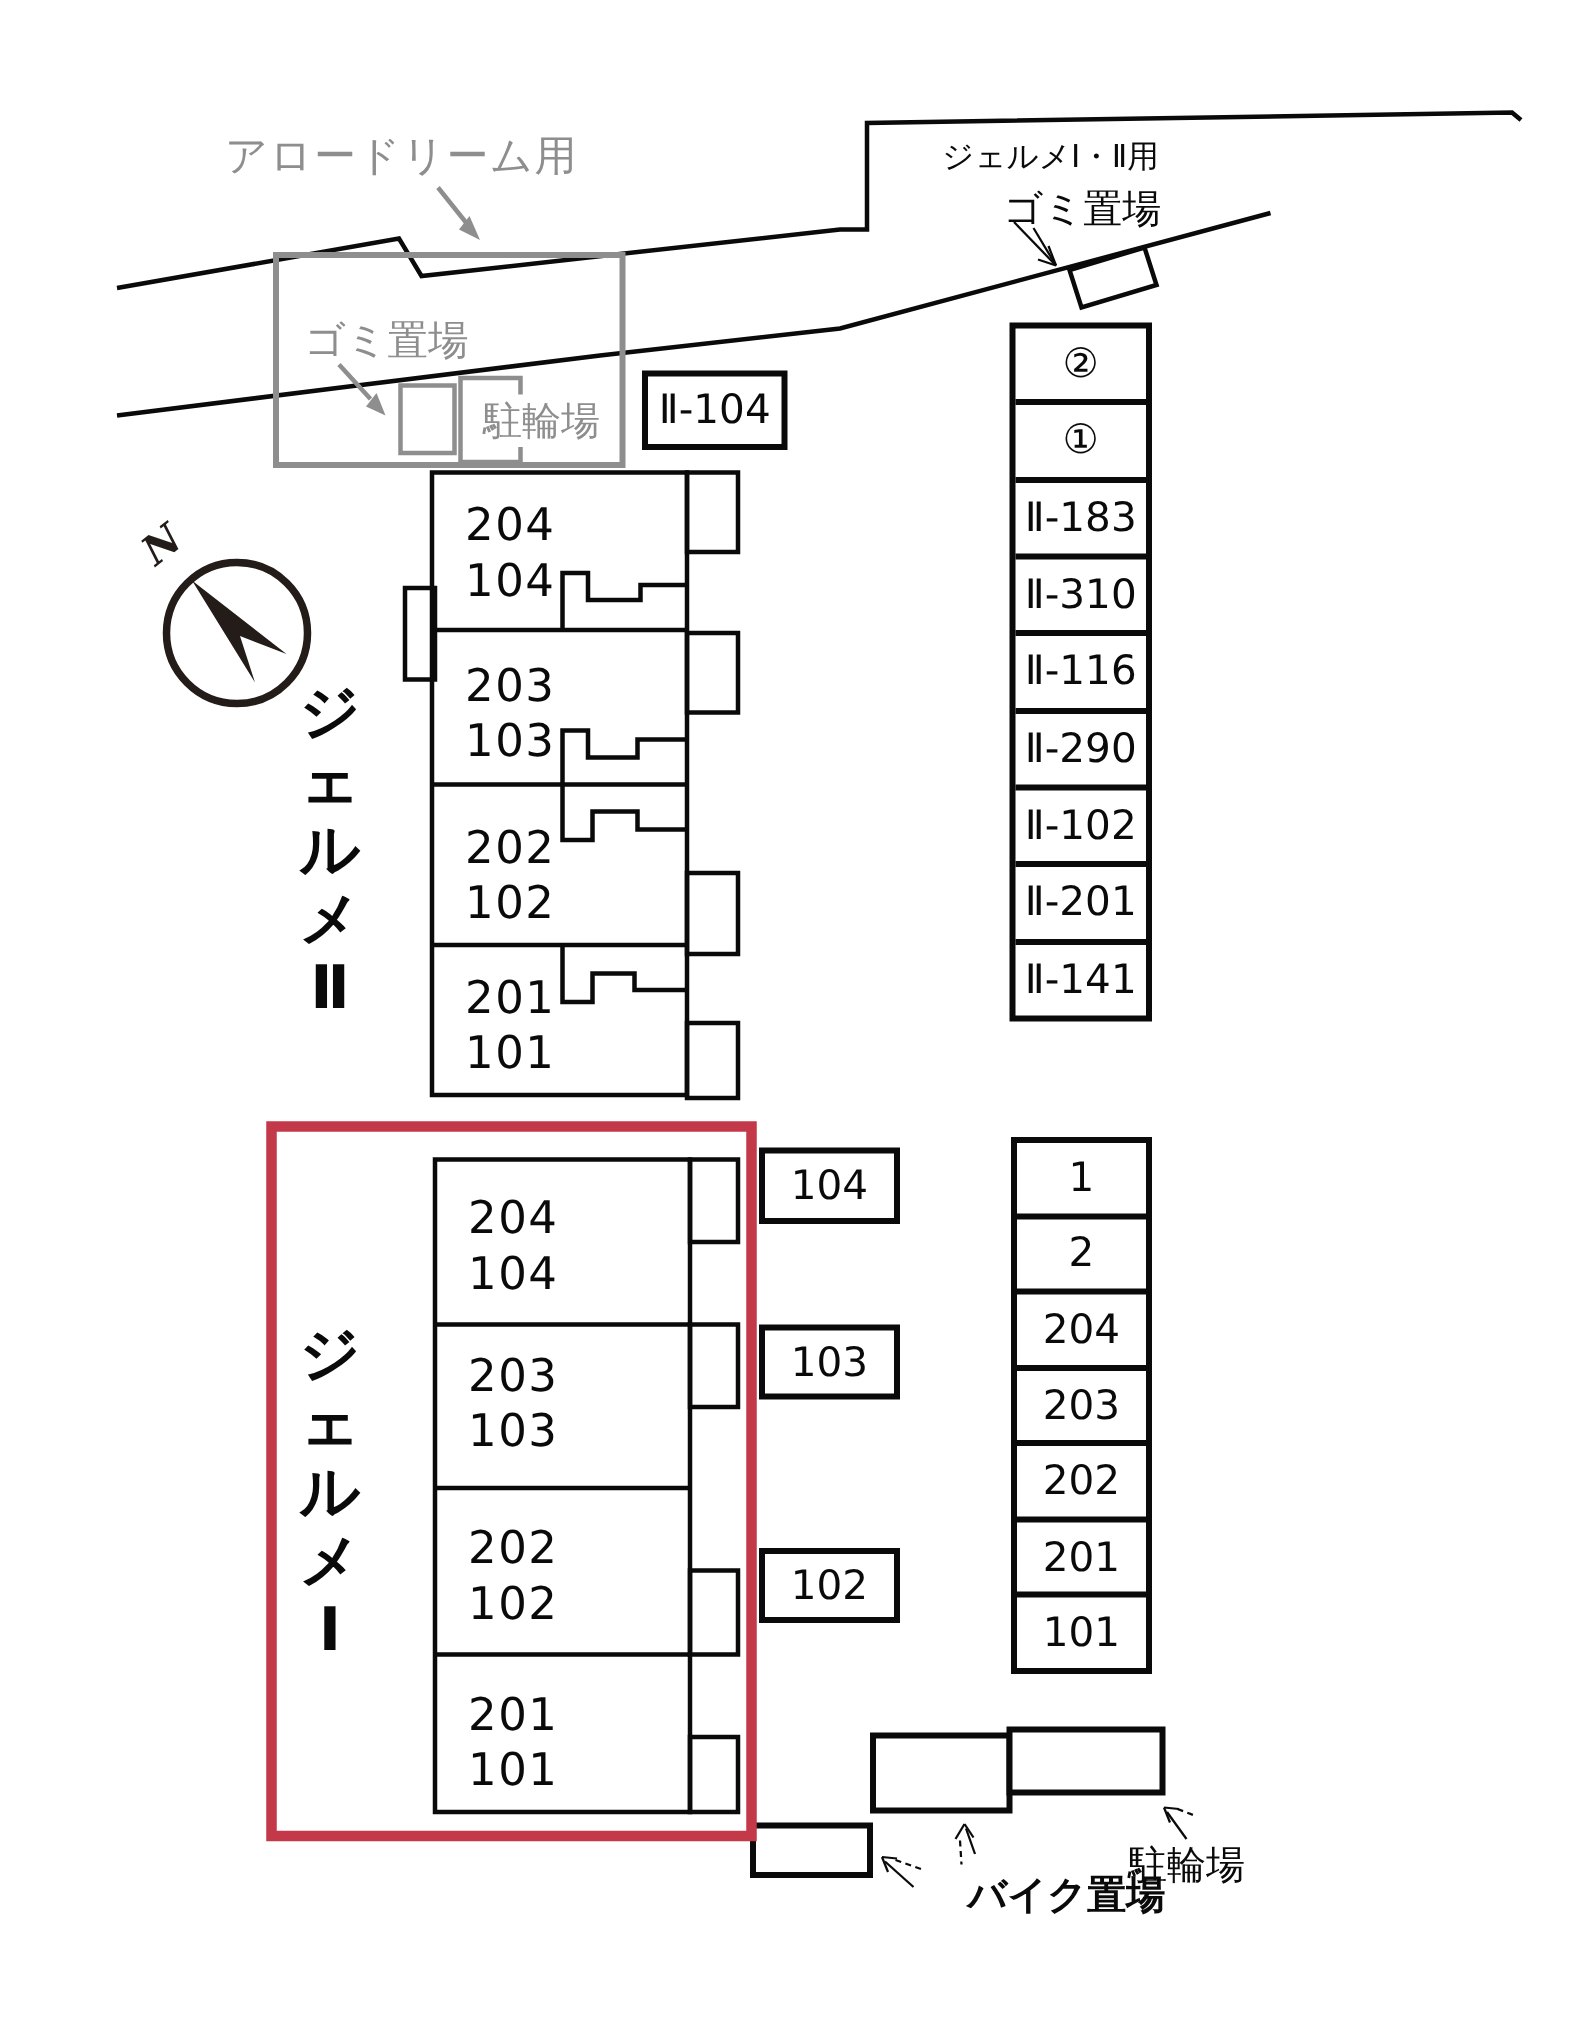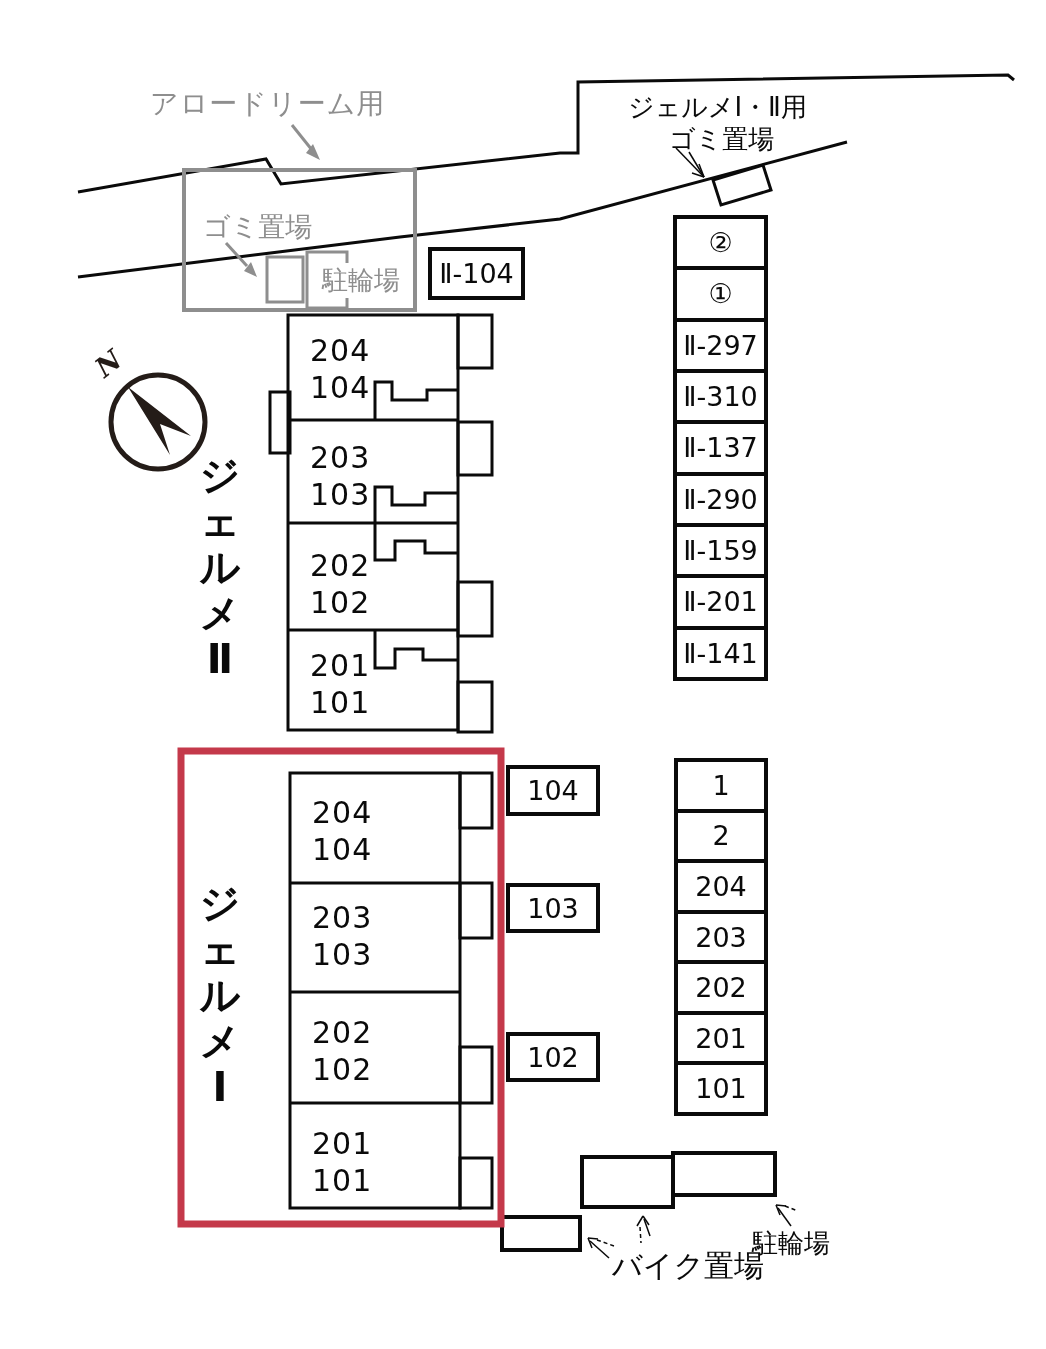--- a/index.html
+++ b/index.html
@@ -117,21 +117,21 @@
       <line x1="776" y1="1205" x2="780" y2="1215"></line>
     </g>
 
     <rect x="181" y="751" width="320" height="473" fill="none" stroke="#c4394a" stroke-width="7"></rect>
   </svg>
 
   <div class="txt gray" style="left:150px;top:85px;font-size:28px;letter-spacing:1px;">アロードリーム用</div>
   <div class="txt gray" style="left:203px;top:209px;font-size:27px;">ゴミ置場</div>
   <div class="txt gray whitebg" style="left:321px;top:263px;font-size:26px;">駐輪場</div>
 
-  <div class="txt" style="left:628px;top:90px;font-size:26px;">ジェルメⅠ・Ⅱ用</div>
+  <div class="txt" style="left:628px;top:90px;font-size:21px;">ジェルメⅠ・Ⅱ用</div>
   <div class="txt" style="left:669px;top:122px;font-size:26px;">ゴミ置場</div>
 
   <div class="north" style="left:96px;top:348px;">N</div>
 
   <div class="vlabel" style="left:194px;top:452px;">ジ
 ェ
 ル
 メ
 Ⅱ</div>
   <div class="vlabel" style="left:194px;top:880px;">ジ
@@ -172,39 +172,39 @@
   <div class="unit" style="left:312px;top:1125px;">
     <span>201</span>
     <span>101</span>
   </div>
 
   <div class="roombox" style="left:428px;top:247px;width:97px;height:53px;">Ⅱ-104</div>
 
   <div class="pcol" style="left:673px;top:215px;width:95px;height:466px;">
     <div class="pcell">②</div>
     <div class="pcell">①</div>
-    <div class="pcell">Ⅱ-297</div>
+    <div class="pcell">Ⅱ-183</div>
     <div class="pcell">Ⅱ-310</div>
-    <div class="pcell">Ⅱ-137</div>
+    <div class="pcell">Ⅱ-116</div>
     <div class="pcell">Ⅱ-290</div>
-    <div class="pcell">Ⅱ-159</div>
+    <div class="pcell">Ⅱ-102</div>
     <div class="pcell">Ⅱ-201</div>
     <div class="pcell">Ⅱ-141</div>
   </div>
 
   <div class="roombox" style="left:506px;top:765px;width:94px;height:51px;">104</div>
   <div class="roombox" style="left:506px;top:883px;width:94px;height:50px;">103</div>
   <div class="roombox" style="left:506px;top:1032px;width:94px;height:50px;">102</div>
 
   <div class="pcol" style="left:674px;top:758px;width:94px;height:358px;">
     <div class="pcell">1</div>
     <div class="pcell">2</div>
     <div class="pcell">204</div>
     <div class="pcell">203</div>
     <div class="pcell">202</div>
     <div class="pcell">201</div>
     <div class="pcell">101</div>
   </div>
 
-  <div class="txt" style="left:612px;top:1246px;font-size:30px;">バイク置場</div>
+  <div class="txt" style="left:645px;top:1246px;font-size:26px;font-weight:bold;">バイク置場</div>
   <div class="txt" style="left:752px;top:1226px;font-size:26px;">駐輪場</div>
 
 </div>
 
 </body></html>

